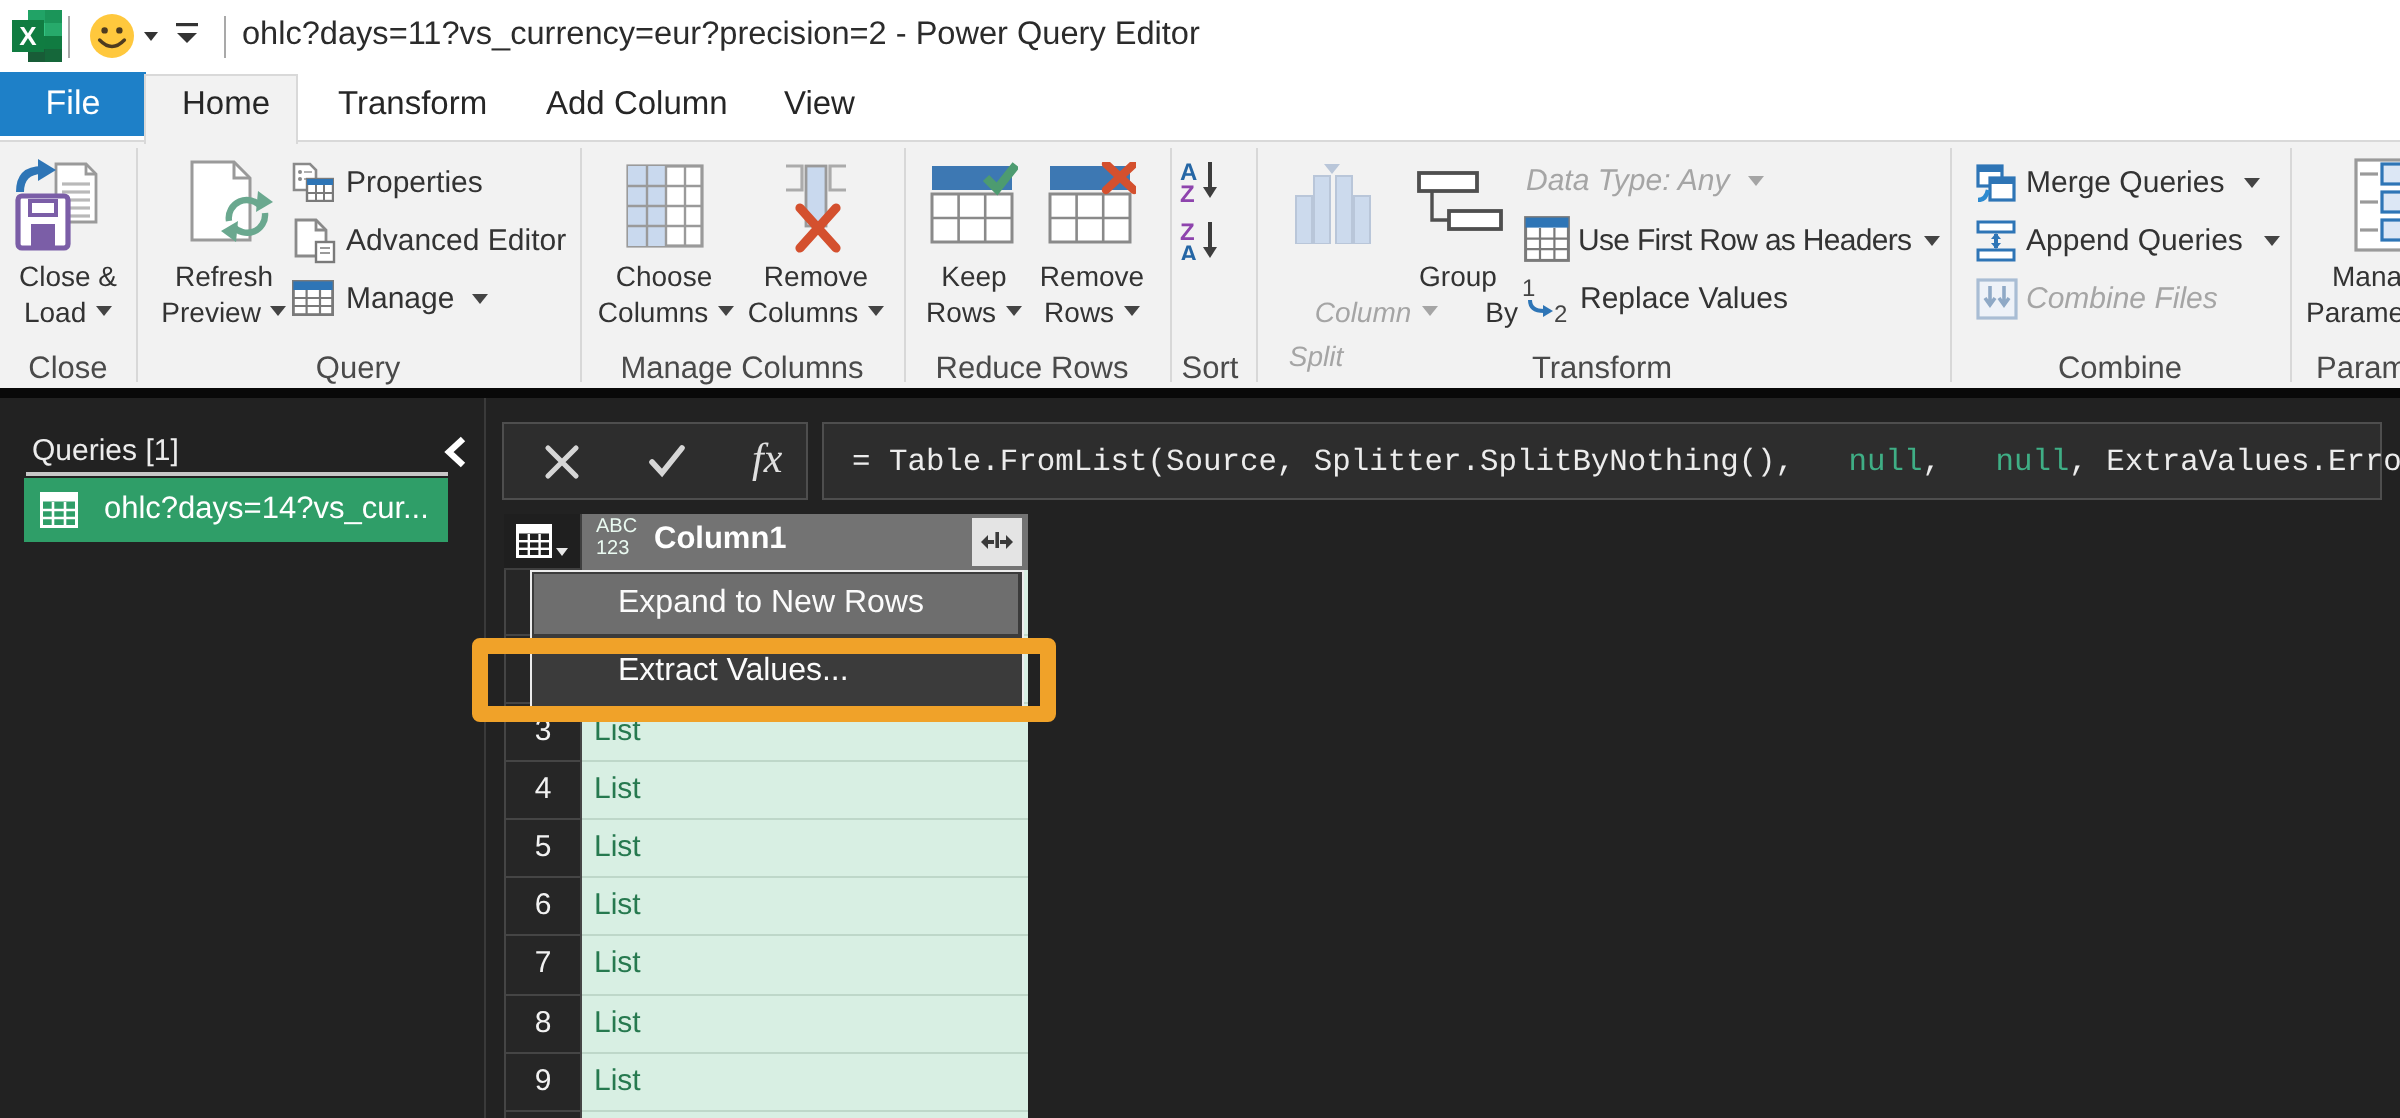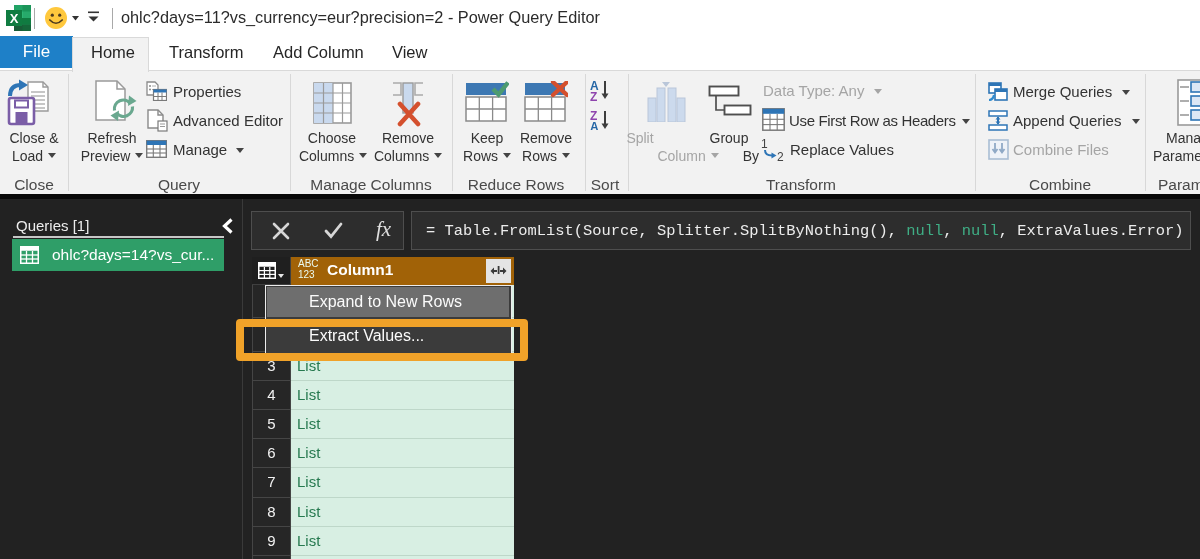--- a/index.html
+++ b/index.html
@@ -17,41 +17,41 @@
 #hometab{left:72px;top:36.5px;width:77px;height:35px;background:#f2f2f2;border:1px solid #d9d9d9;border-bottom:none;box-sizing:border-box;z-index:3;}
 .tablbl{top:43px;font-size:16.5px;color:#262626;}
 
 #ribbon{left:0;top:71px;width:1200px;height:123px;background:#f2f2f2;}
 .gsep{top:74px;width:1px;height:117px;background:#d8d8d8;}
 .glabel{top:176px;font-size:15.5px;color:#4a4a4a;text-align:center;}
 .btxt{font-size:14px;color:#333;text-align:center;line-height:16.5px;}
 .btxt1{top:130px;}
 .btxt2{top:147.5px;}
 .srowtxt{font-size:15px;color:#333;}
-.gray{color:#a5a5a5 !important;}
+.gray{color:#a5a5a5 !important;font-style:italic;}
 .caret{display:inline-block;width:0;height:0;border-left:4.5px solid transparent;border-right:4.5px solid transparent;border-top:5px solid #444;vertical-align:middle;margin-left:5px;margin-bottom:2px;}
 .caretg{border-top-color:#a5a5a5;}
 
 #blackband{left:0;top:194px;width:1200px;height:4.5px;background:#090909;}
 #canvas{left:0;top:198.5px;width:1200px;height:360.5px;background:#222222;}
 #panesep{left:242px;top:198.5px;width:1px;height:360.5px;background:#3a3a3a;}
 
 #qtitle{left:16px;top:217px;font-size:15px;color:#ececec;}
 #qrule{left:13px;top:236px;width:211px;height:1.5px;background:#c7c7c7;}
 #qitem{left:12px;top:239px;width:212px;height:32px;background:#2f9e68;color:#fff;}
 #qitem span{position:absolute;left:40px;top:7px;font-size:15.5px;}
 
 .fbox{top:211px;height:39px;background:#2d2d2d;border:1px solid #4e4e4e;box-sizing:border-box;}
 #fbtns{left:251px;width:153px;}
 #finput{left:411px;width:780px;}
 #ftext{left:426px;top:222px;font-family:"Liberation Mono",monospace;font-size:15.4px;color:#ececec;}
-#ftext .nul{color:#3fae85;}
+#ftext .nul{color:#3fae85;margin-left:18px;}
 
 #corner{left:252px;top:257px;width:39px;height:28px;background:#1f1f1f;border-right:1px solid #3f3f3f;border-bottom:1px solid #3f3f3f;box-sizing:border-box;}
-#colhdr{left:291px;top:257px;width:223px;height:28px;background:#a16207;box-sizing:border-box;}
+#colhdr{left:291px;top:257px;width:223px;height:28px;background:#737373;box-sizing:border-box;}
 #abc{left:7px;top:2px;font-size:10px;color:#eafaf1;line-height:10.5px;}
 #colname{left:36px;top:4px;font-size:15.5px;color:#fff;font-weight:bold;}
 #expander{left:195px;top:1.5px;width:25px;height:24.5px;background:#e4e4e4;}
 .rnum{left:252px;width:39px;background:#262626;border:1px solid #454545;border-top:none;box-sizing:border-box;color:#f2f2f2;font-size:15px;text-align:center;}
 .dcell{left:291px;width:223px;background:#d8efe3;border-bottom:1px solid #bed7c9;box-sizing:border-box;color:#26794f;font-size:15px;}
 .dcell span{position:absolute;left:6px;top:5px;}
 
 #menu{left:265px;top:285px;width:247px;height:71px;background:#3b3b3b;border:1.5px solid #ececec;box-sizing:border-box;z-index:5;}
 #mi1{position:absolute;left:1px;top:1px;width:242px;height:30px;background:#6e6e6e;color:#fbfbfb;font-size:16px;line-height:30px;padding-left:42px;box-sizing:border-box;}
 #mi2{position:absolute;left:1px;top:34px;width:242px;height:32px;color:#fbfbfb;font-size:16px;line-height:32px;padding-left:42px;box-sizing:border-box;}
@@ -232,21 +232,21 @@
     <path d="M11.5 43.5 L18.5 43.5 L15 49 Z" fill="#3d3d3d"></path>
   </svg>
 
   <svg class="abs" style="left:646px;top:80px" width="40" height="42" viewBox="0 0 40 42">
     <path d="M16 2 L24 2 L20 7 Z" fill="#b9c6d9"></path>
     <rect x="2" y="18" width="8" height="24" fill="#ccdaed" stroke="#b9c6d9" stroke-width="1"></rect>
     <rect x="11" y="8" width="8" height="34" fill="#ccdaed" stroke="#b9c6d9" stroke-width="1"></rect>
     <rect x="22" y="8" width="8" height="34" fill="#ccdaed" stroke="#b9c6d9" stroke-width="1"></rect>
     <rect x="31" y="18" width="8" height="24" fill="#ccdaed" stroke="#b9c6d9" stroke-width="1"></rect>
   </svg>
-  <div class="abs btxt btxt1 gray" style="left:610px;width:60px;">Split</div>
+  <div class="abs btxt btxt1 gray" style="left:628px;width:60px;margin-top:40px;">Split</div>
   <div class="abs btxt btxt2 gray" style="left:626px;width:80px;margin-left:22px;">Column <span class="caret caretg" style="margin-left:1px"></span></div>
 
   <svg class="abs" style="left:706px;top:85px" width="48" height="32" viewBox="0 0 48 32">
     <rect x="3.5" y="1.5" width="29" height="9" fill="#fff" stroke="#4f4f4f" stroke-width="1.9"></rect>
     <path d="M10 11 L10 25 L18 25" fill="none" stroke="#4f4f4f" stroke-width="1.7"></path>
     <rect x="18.5" y="20.5" width="26" height="9" fill="#fff" stroke="#4f4f4f" stroke-width="1.9"></rect>
   </svg>
   <div class="abs btxt btxt1" style="left:699px;width:60px;">Group</div>
   <div class="abs btxt btxt2" style="left:699px;width:60px;text-align:right;">By</div>
 

